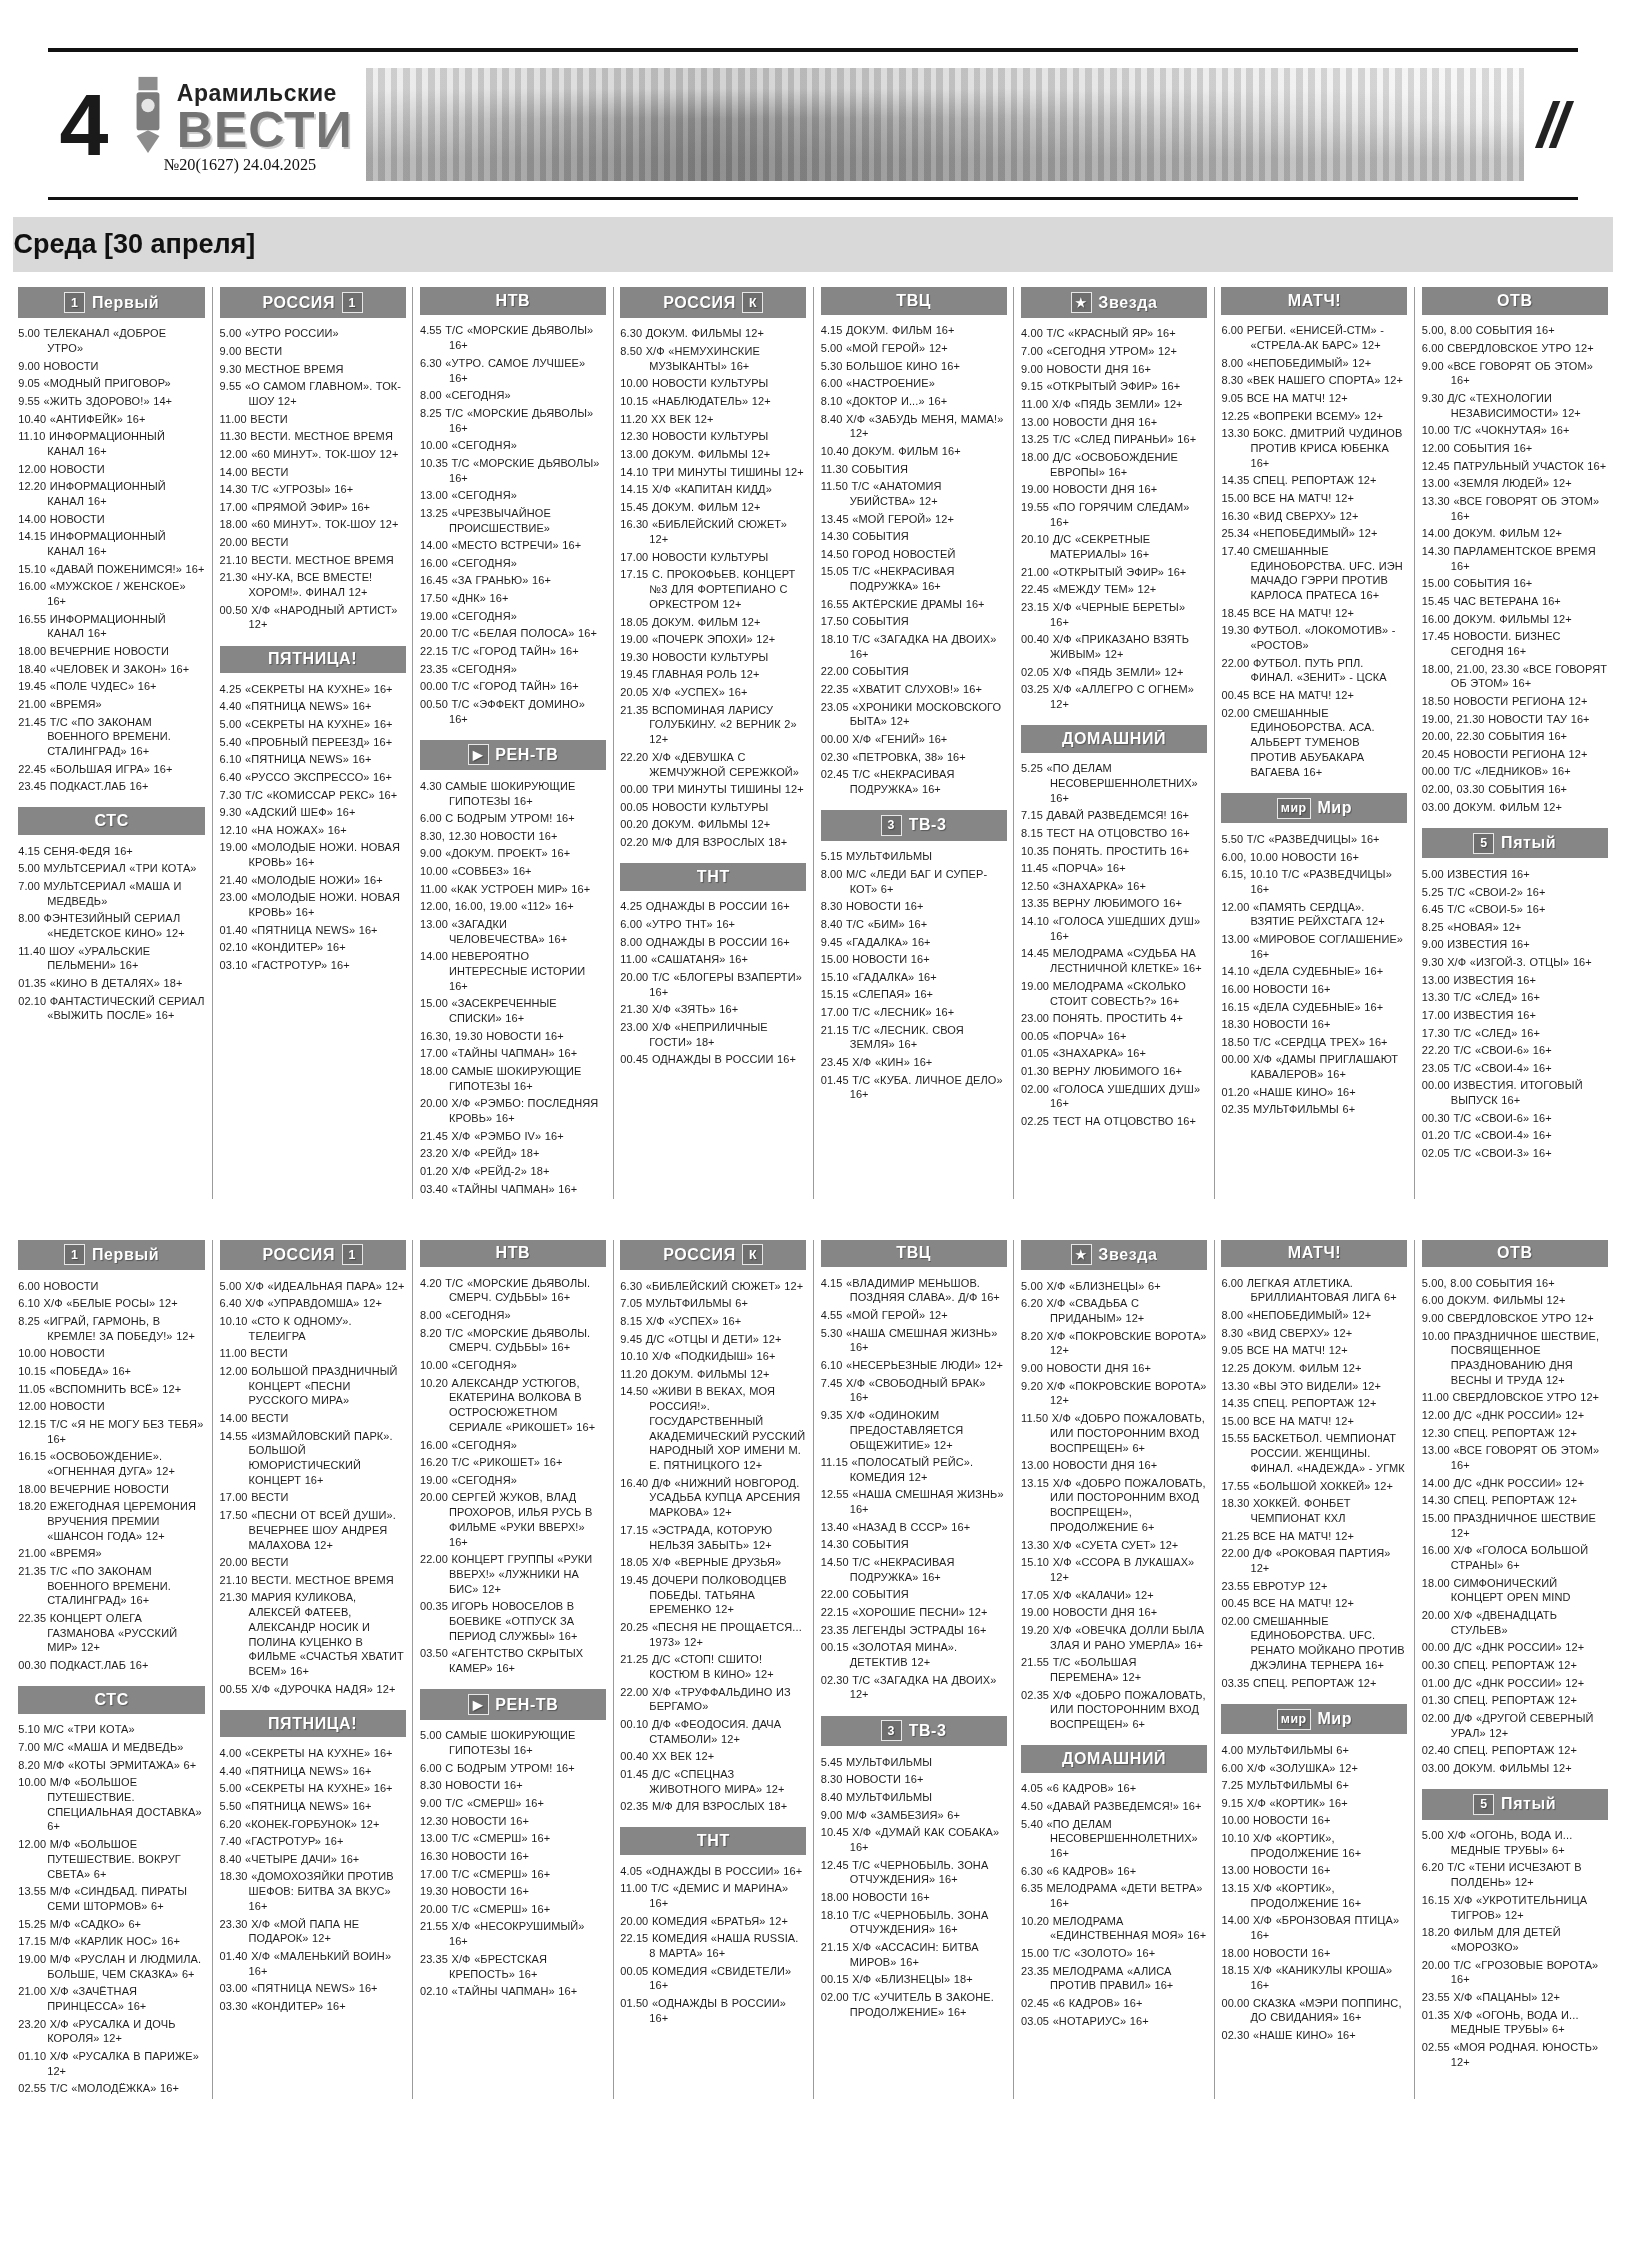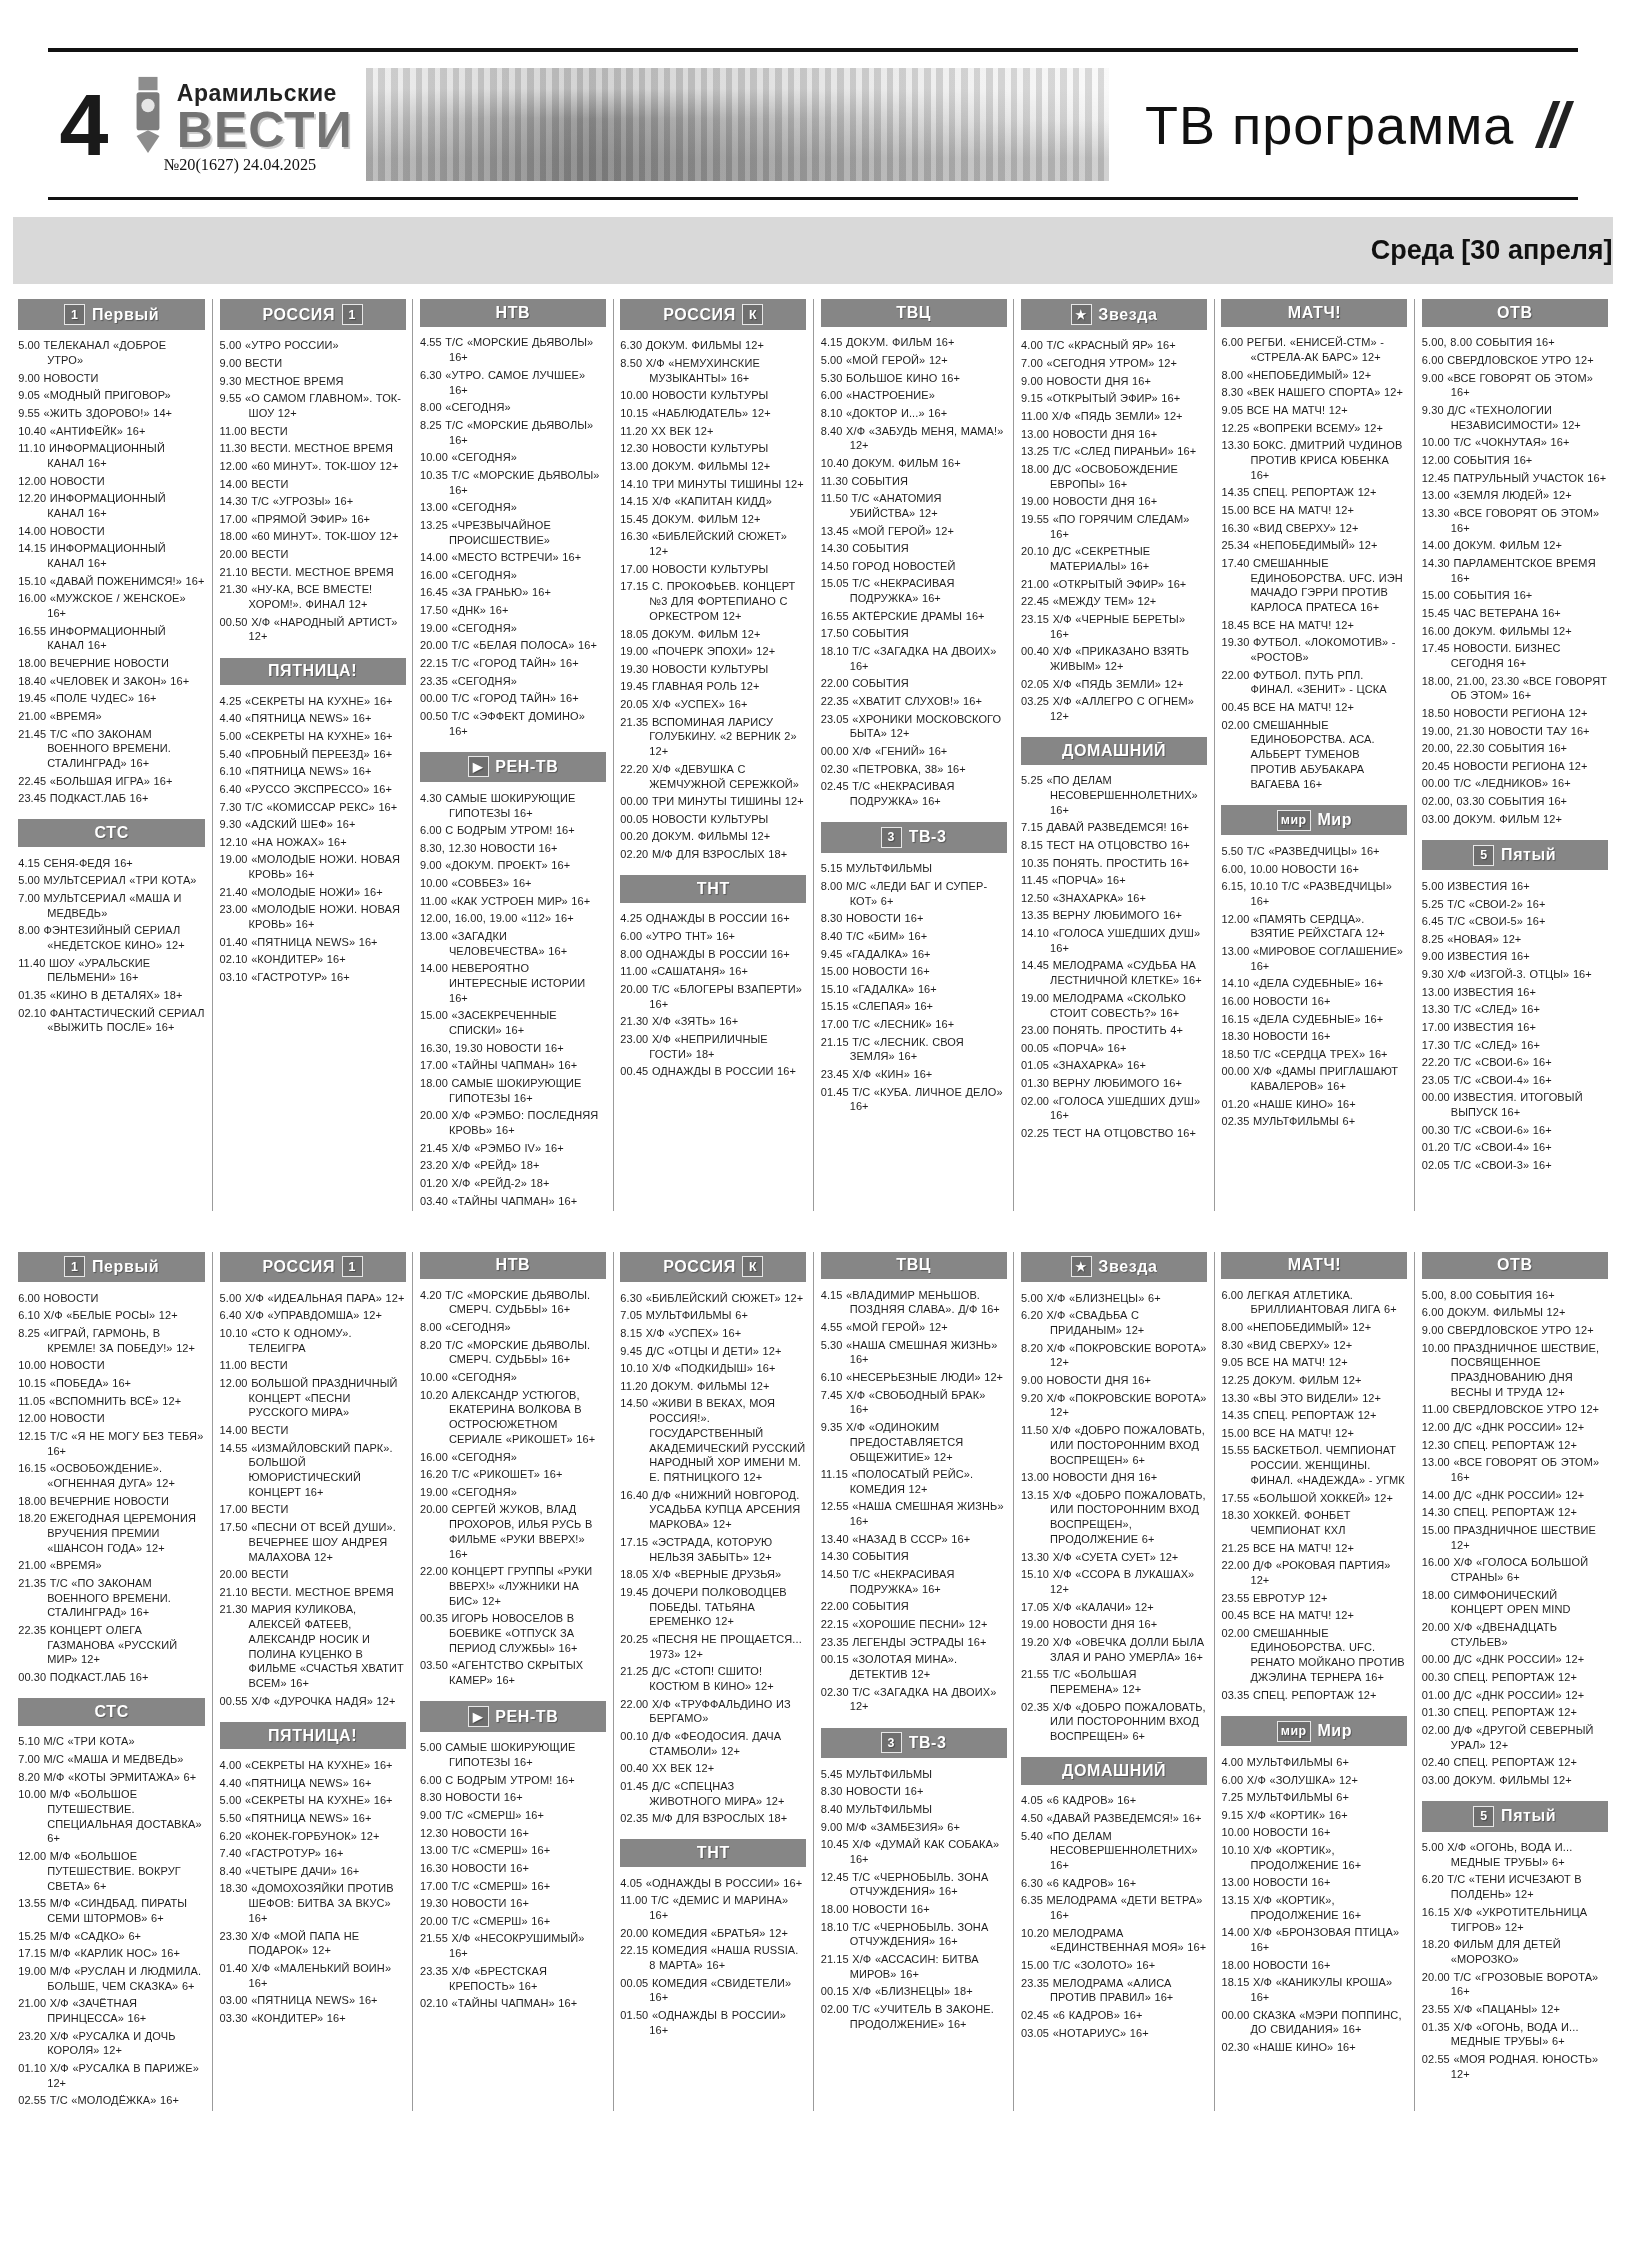--- a/index.html
+++ b/index.html
@@ -21,22 +21,22 @@
   .photo-strip { flex:1 1 auto; height:113px; background:
       linear-gradient(90deg,#d8d8d8 0%,#b9b9b9 12%,#8f8f8f 30%,#a8a8a8 46%,#c2c2c2 62%,#dcdcdc 80%,#f2f2f2 100%);
       position:relative; overflow:hidden; }
   .photo-strip:before { content:""; position:absolute; inset:0;
       background:repeating-linear-gradient(90deg, rgba(70,70,70,.18) 0 6.7px, rgba(255,255,255,.12) 6.7px 12.4px),
                  linear-gradient(180deg, rgba(255,255,255,.55) 0 18%, rgba(0,0,0,0) 45%, rgba(90,90,90,.25) 80%); }
   .tv-title { font-size:54px; color:#111; white-space:nowrap; padding:0 9.6px 0 23px; letter-spacing:1px; }
   .slashes { font-size:63px; font-weight:bold; font-style:italic; color:#222; padding-right:7.6px; letter-spacing:-3.8px; }
 
   
-  .day-band { background:#d9d9d9; text-align:right; font-size:27px; font-weight:bold; color:#111;
-      padding:18px 0; margin:17px 13.4px 0; }
+  .day-band { background:#d9d9d9; text-align:left; font-size:27px; font-weight:bold; color:#111;
+      padding:12px 0; margin:17px 13.4px 0; }
 
   
   .grid { display:grid; grid-template-columns:repeat(8, 1fr); padding:15.3px 11.5px 25px; }
   .col { padding:0 6.7px; border-left:1.9px solid #9b9b9b; min-width:0; }
   .col:first-child { border-left:none; }
 
   .chan-hdr { background:#868686; color:#fff; font-weight:bold; display:flex; align-items:center;
       justify-content:center; gap:6.7px; padding:4.8px 2.9px; margin:13.4px 0 8.6px; font-size:16px;
       letter-spacing:0.6px; text-shadow:1px 1px 1px rgba(0,0,0,.35); }
   .col .chan-hdr:first-child { margin-top:0; }
@@ -64,21 +64,20 @@
             <path d="M22 58 L34 64 L22 82 L10 64 Z" fill="#8d8d8d"></path>
           </svg>
           <div class="brand-texts">
             <span class="brand-top">Арамильские</span>
             <span class="brand-main">ВЕСТИ</span>
           </div>
         </div>
         <span class="issue">№20(1627) 24.04.2025</span>
       </div>
       <div class="photo-strip"></div>
-      <div class="tv-title">ТВ программа</div>
       <div class="slashes">//</div>
     </div>
   </div>
   <main id="days">
       <div class="day-band">Среда [30 апреля]</div>
       <div class="grid">
         <div class="col">
           <div class="chan-hdr">
             <span class="badge">1</span>
             <span class="chan-name">Первый</span>

